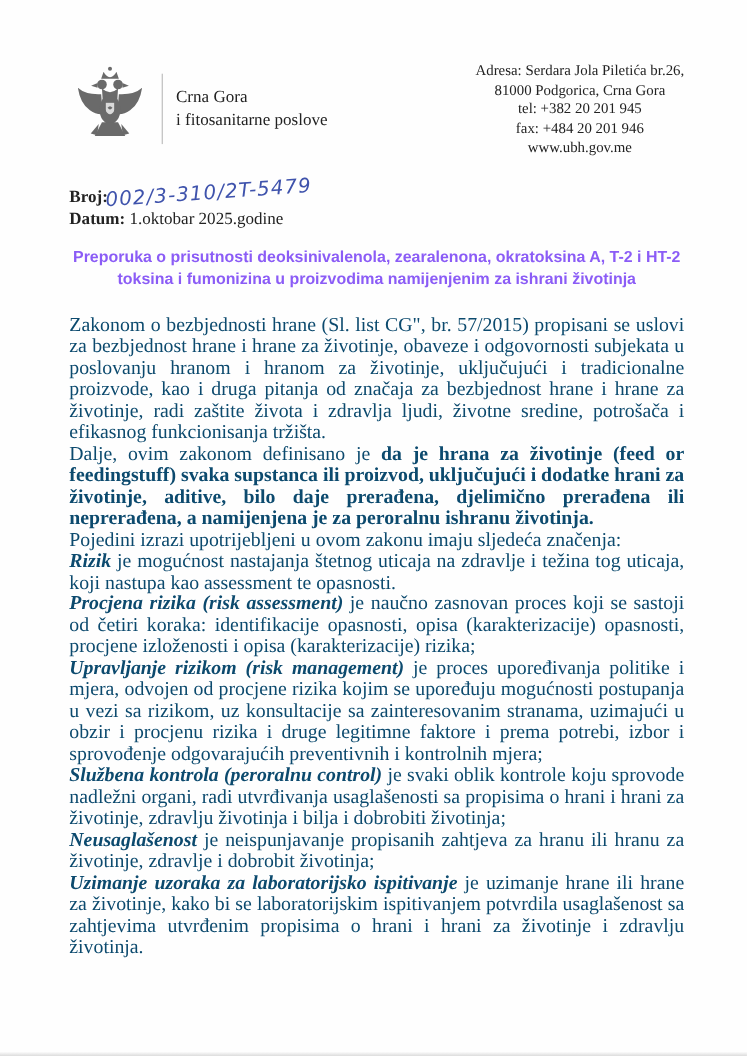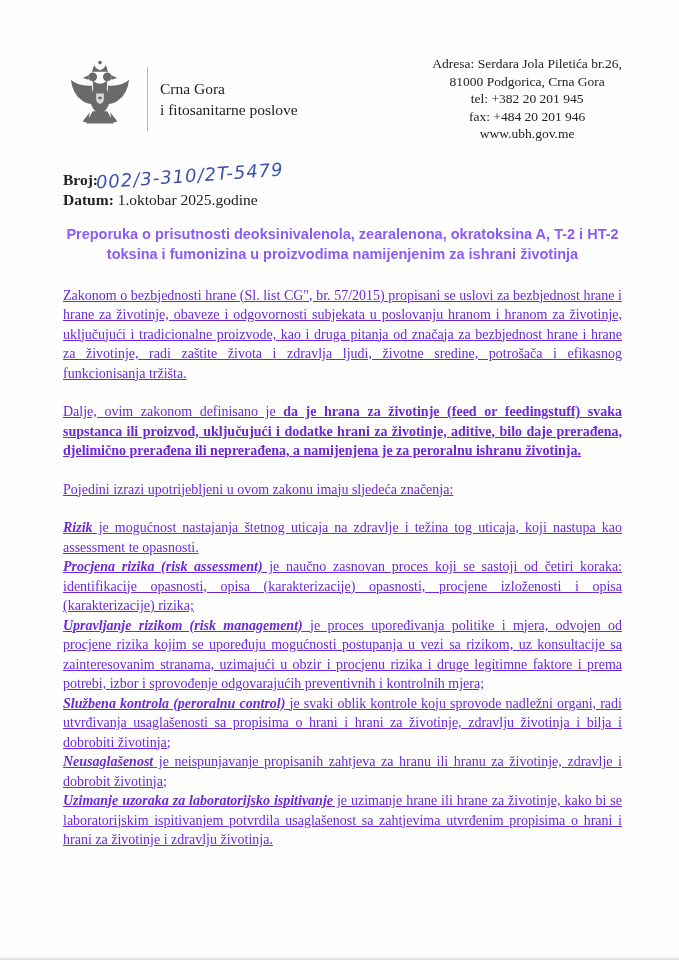--- a/index.html
+++ b/index.html
@@ -44,27 +44,26 @@
     line-height:20px;
     text-align:center;
     max-width:565px;
     margin:14px auto 0 auto;
     color:#8b5cf6;
   }
   
   .docbody{margin-top:22px;}
   .para{
     margin:0;
-    font-size:14px;
+    font-size:18px;
     line-height:19.5px;
     text-align:justify;
-    color:#6d28d9;
-    text-decoration:underline;
+    color:#0c4a6e;
   }
-  .para.gap{margin-top:19px;}
+  .para.gap{}
   .seg-normal{font-weight:normal;font-style:normal;}
   .seg-bold{font-weight:bold;}
   .seg-bolditalic{font-weight:bold;font-style:italic;}
   .scan-edge{
     position:absolute;left:0;bottom:0;width:100%;height:4px;
     background:linear-gradient(to bottom,#fefefe,#dcdcdc);
   }
 </style>
 </head>
 <body>

